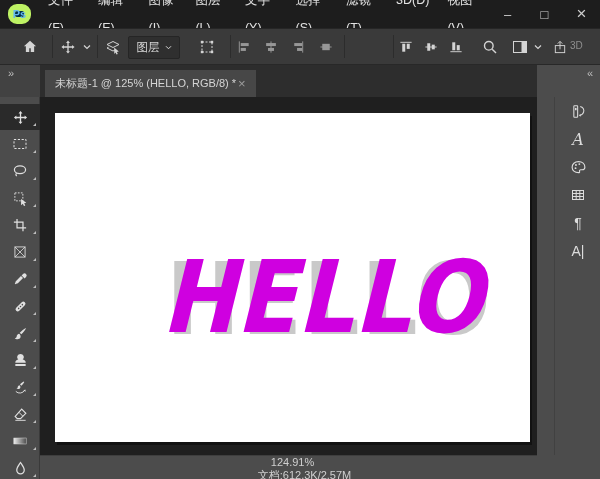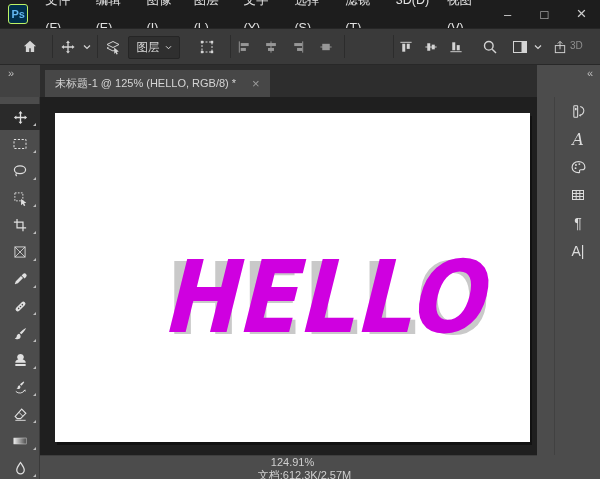--- a/index.html
+++ b/index.html
@@ -7,22 +7,22 @@
   .app {
     position:relative; width:600px; height:479px; overflow:hidden;
     font-family:"Liberation Sans","DejaVu Sans",sans-serif;
     color:#d6d6d6; background:#4c4c4c; user-select:none;
   }
   svg { display:block; }
 
   
   .titlebar { position:absolute; left:0; top:0; width:600px; height:28px;
     background:#1d1d1d; display:flex; align-items:center; }
-  .ps-logo { width:23px; height:20px; margin-left:8px; border-radius:3px;
-    background:#00304b; border:1px solid #bef264; color:#63b8f0;
+  .ps-logo { width:23px; height:20px; margin-left:8px; border-radius:9px;
+    background:#00304b; border:7px solid #bef264; color:#63b8f0;
     font-size:11px; font-weight:bold; display:flex; align-items:center; justify-content:center; }
   .menus { display:flex; margin-left:8px; }
   .menu-item { padding:0 9px; font-size:12.5px; line-height:28px; color:#e2e2e2; cursor:default; }
   .win-controls { margin-left:auto; display:flex; height:28px; }
   .win-btn { width:37px; height:28px; display:flex; align-items:center; justify-content:center;
     font-size:13px; color:#cfcfcf; }
   .win-btn.close { font-size:17px; }
 
   
   .optionsbar { position:absolute; left:0; top:28px; width:600px; height:37px;
@@ -36,21 +36,21 @@
     display:flex; align-items:center; justify-content:center; gap:5px;
     font-size:11.5px; color:#d8d8d8; }
   .share-3d { position:absolute; left:570px; top:11px; font-size:10px; color:#8f8f8f; }
 
   
   .tabrow { position:absolute; left:0; top:65px; width:600px; height:32px; }
   .tabrow .tb-left { position:absolute; left:0; top:0; width:40px; height:32px; background:#424242; }
   .tb-left .chev { position:absolute; left:8px; top:2px; font-size:11px; color:#bdbdbd; letter-spacing:-1px; }
   .tabrow .tb-mid { position:absolute; left:40px; top:0; width:497px; height:32px; background:#2d2d2d; }
   .tab { position:absolute; left:5px; top:5px; height:27px; background:#474747;
-    display:flex; align-items:center; padding:0 10px; gap:16px; }
+    display:flex; align-items:center; padding:0 10px; gap:2px; }
   .tab-title { font-size:11px; color:#d5d5d5; white-space:nowrap; }
   .tab-close { font-size:13px; color:#9c9c9c; }
   .tabrow .tb-right { position:absolute; left:537px; top:0; width:63px; height:32px; background:#4c4c4c; }
   .tb-right .chev { position:absolute; right:8px; top:2px; font-size:11px; color:#bdbdbd; letter-spacing:-1px; }
 
   
   .toolbox { position:absolute; left:0; top:97px; width:40px; bottom:0;
     background:#4c4c4c; border-right:1px solid #3a3a3a; padding-top:7px; }
   .tool { position:relative; width:40px; height:26px; margin-bottom:1px;
     display:flex; align-items:center; justify-content:center; color:#e0e0e0; }

